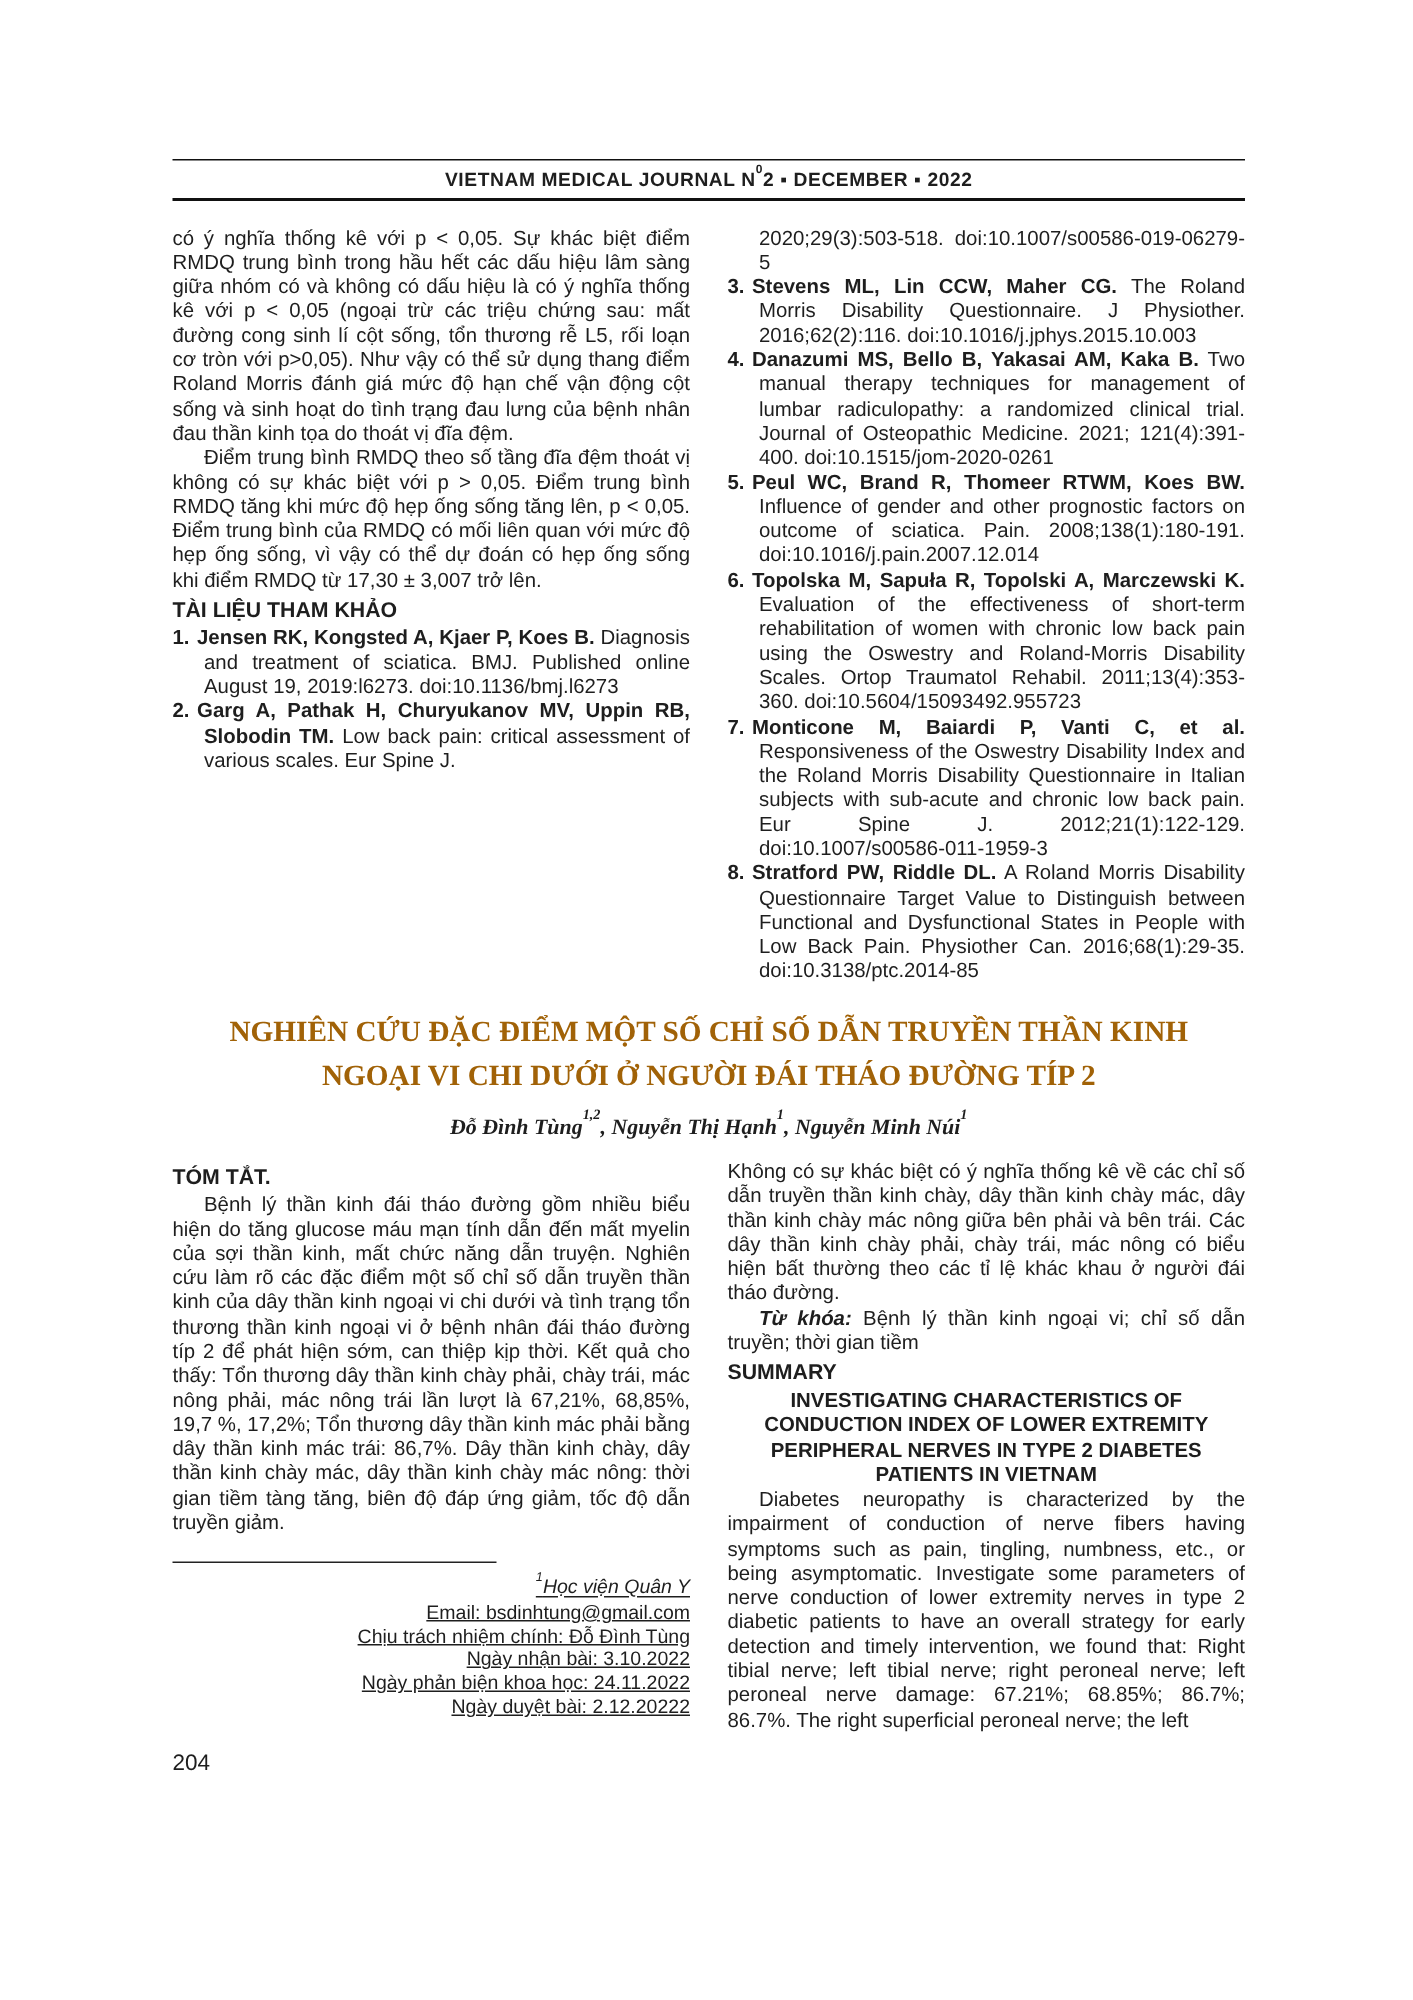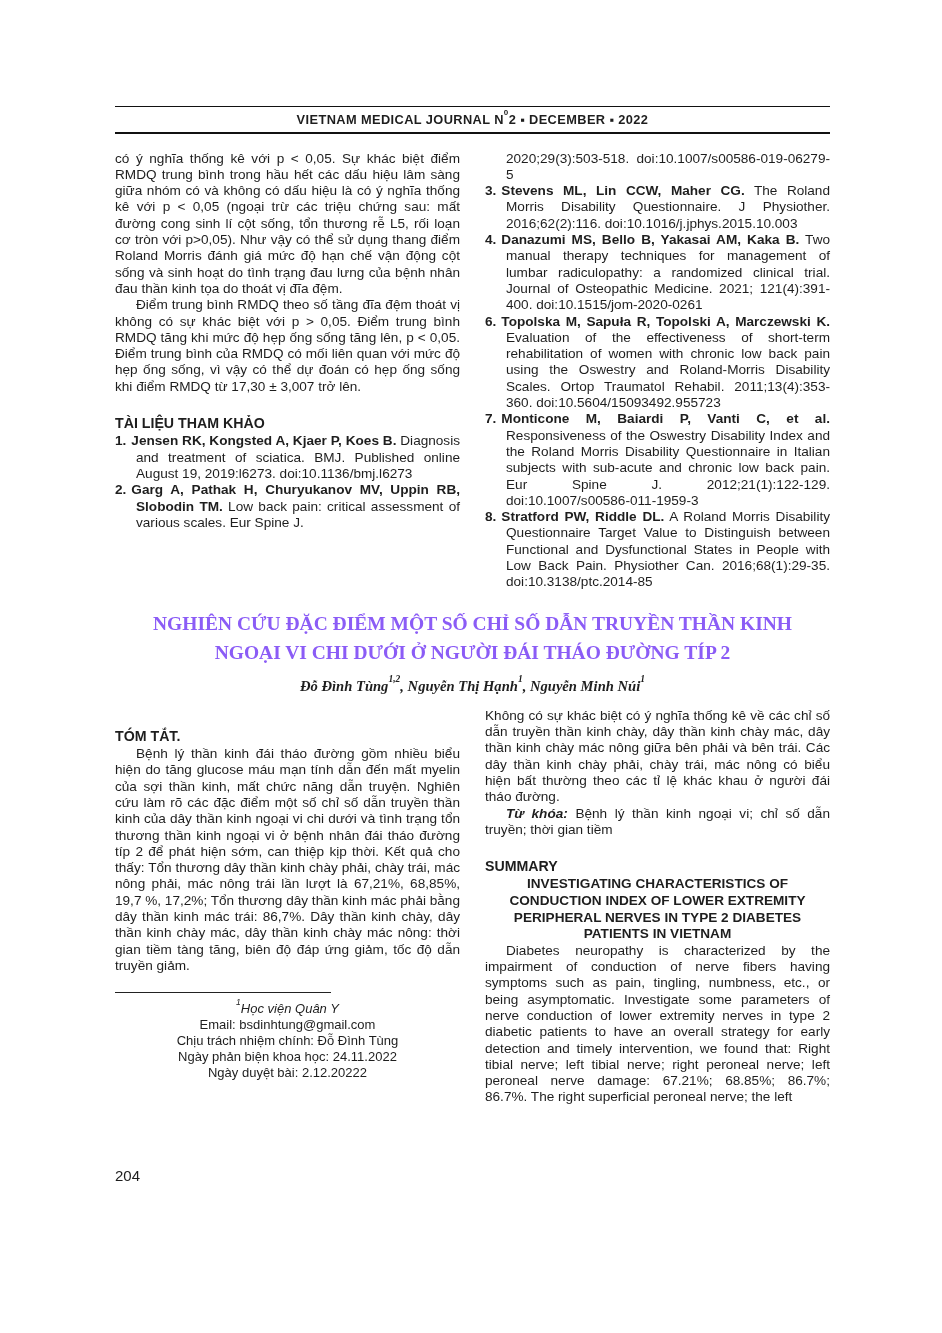--- a/index.html
+++ b/index.html
@@ -26,52 +26,53 @@
     margin-bottom:17px;
   }
   .pg-header sup { font-size:8px; position:relative; top:-4px; }
   .cols { display:flex; gap:25px; }
   .col { flex:0 0 345px; width:345px; text-align:justify; }
   .body-p { text-indent:21px; }
   .noindent { text-indent:0; }
   .sec-heading {
     font-weight:bold; font-size:14.2px;
     text-align:left; text-indent:0;
-    margin:20px 0 2px 0;
+    margin:4px 0 2px 0;
   }
   .ref { padding-left:21px; text-indent:-21px; }
   .ref b { font-weight:bold; }
   .ref .ref-num { margin-right:5px; }
   .ref-cont { padding-left:21px; text-align:justify; }
   .article-title {
     font-family:"Liberation Serif", serif;
     font-weight:bold;
     font-size:19.5px;
     line-height:29px;
     text-align:center;
     margin:18px 6px 8px 6px;
-    color:#8b5cf6;
+    color:#a16207;
   }
   .authors {
     text-align:center;
     font-family:"Liberation Serif", serif;
     font-weight:bold;
     font-style:italic;
     font-size:14.6px;
     margin-bottom:13px;
   }
   .authors sup { font-size:9.5px; position:relative; top:-4px; font-style:italic; }
   .summary-title { font-weight:bold; text-align:center; line-height:16.6px; }
   .keywords i, .keywords b { }
   .footnote {
     margin-top:18px;
     font-size:13px;
     line-height:15.9px;
-    text-align:center;
+    text-align:right;
     text-indent:0;
+    text-decoration:underline;
   }
   .footnote-rule { width:216px; border-top:1.4px solid #222; margin-bottom:5px; }
   .fn-line sup { font-size:8.5px; position:relative; top:-3px; }
   .fn-italic { font-style:italic; }
   .page-number { position:absolute; left:115px; top:1168px; font-size:15px; }
 </style>
 </head>
 <body>
 
 <div class="page">
@@ -85,40 +86,42 @@
       <p class="body-p noindent">có ý nghĩa thống kê với p &lt; 0,05. Sự khác biệt điểm RMDQ trung bình trong hầu hết các dấu hiệu lâm sàng giữa nhóm có và không có dấu hiệu là có ý nghĩa thống kê với p &lt; 0,05 (ngoại trừ các triệu chứng sau: mất đường cong sinh lí cột sống, tổn thương rễ L5, rối loạn cơ tròn với p&gt;0,05). Như vậy có thể sử dụng thang điểm Roland Morris đánh giá mức độ hạn chế vận động cột sống và sinh hoạt do tình trạng đau lưng của bệnh nhân đau thần kinh tọa do thoát vị đĩa đệm.</p>
       <p class="body-p">Điểm trung bình RMDQ theo số tầng đĩa đệm thoát vị không có sự khác biệt với p &gt; 0,05. Điểm trung bình RMDQ tăng khi mức độ hẹp ống sống tăng lên, p &lt; 0,05. Điểm trung bình của RMDQ có mối liên quan với mức độ hẹp ống sống, vì vậy có thể dự đoán có hẹp ống sống khi điểm RMDQ từ 17,30 ± 3,007 trở lên.</p>
       <div class="sec-heading">TÀI LIỆU THAM KHẢO</div>
       <p class="ref"><b class="ref-num">1.</b><b>Jensen RK, Kongsted A, Kjaer P, Koes B.</b> <span>Diagnosis and treatment of sciatica. BMJ. Published online August 19, 2019:l6273. doi:10.1136/bmj.l6273</span></p>
       <p class="ref"><b class="ref-num">2.</b><b>Garg A, Pathak H, Churyukanov MV, Uppin RB, Slobodin TM.</b> <span>Low back pain: critical assessment of various scales. Eur Spine J.</span></p>
     </div>
     <div class="col">
       <p class="ref-cont">2020;29(3):503-518. doi:10.1007/s00586-019-06279-5</p>
       <p class="ref"><b class="ref-num">3.</b><b>Stevens ML, Lin CCW, Maher CG.</b> <span>The Roland Morris Disability Questionnaire. J Physiother. 2016;62(2):116. doi:10.1016/j.jphys.2015.10.003</span></p>
       <p class="ref"><b class="ref-num">4.</b><b>Danazumi MS, Bello B, Yakasai AM, Kaka B.</b> <span>Two manual therapy techniques for management of lumbar radiculopathy: a randomized clinical trial. Journal of Osteopathic Medicine. 2021; 121(4):391-400. doi:10.1515/jom-2020-0261</span></p>
+      <p class="ref"><b class="ref-num">5.</b><b>Peul WC, Brand R, Thomeer RTWM, Koes BW.</b> <span>Influence of gender and other prognostic factors on outcome of sciatica. Pain. 2008;138(1):180-191. doi:10.1016/j.pain.2007.12.014</span></p>
       <p class="ref"><b class="ref-num">6.</b><b>Topolska M, Sapuła R, Topolski A, Marczewski K.</b> <span>Evaluation of the effectiveness of short-term rehabilitation of women with chronic low back pain using the Oswestry and Roland-Morris Disability Scales. Ortop Traumatol Rehabil. 2011;13(4):353-360. doi:10.5604/15093492.955723</span></p>
       <p class="ref"><b class="ref-num">7.</b><b>Monticone M, Baiardi P, Vanti C, et al.</b> <span>Responsiveness of the Oswestry Disability Index and the Roland Morris Disability Questionnaire in Italian subjects with sub-acute and chronic low back pain. Eur Spine J. 2012;21(1):122-129. doi:10.1007/s00586-011-1959-3</span></p>
       <p class="ref"><b class="ref-num">8.</b><b>Stratford PW, Riddle DL.</b> <span>A Roland Morris Disability Questionnaire Target Value to Distinguish between Functional and Dysfunctional States in People with Low Back Pain. Physiother Can. 2016;68(1):29-35. doi:10.3138/ptc.2014-85</span></p>
     </div>
   </div>
 
   <h1 class="article-title">NGHIÊN CỨU ĐẶC ĐIỂM MỘT SỐ CHỈ SỐ DẪN TRUYỀN THẦN KINH NGOẠI VI CHI DƯỚI Ở NGƯỜI ĐÁI THÁO ĐƯỜNG TÍP 2</h1>
 
   <div class="authors"><span><span>Đỗ Đình Tùng</span><sup>1,2</sup></span><span><span>, Nguyễn Thị Hạnh</span><sup>1</sup></span><span><span>, Nguyễn Minh Núi</span><sup>1</sup></span></div>
 
   <div class="cols">
     <div class="col">
       <div class="sec-heading">TÓM TẮT.</div>
       <p class="body-p">Bệnh lý thần kinh đái tháo đường gồm nhiều biểu hiện do tăng glucose máu mạn tính dẫn đến mất myelin của sợi thần kinh, mất chức năng dẫn truyện. Nghiên cứu làm rõ các đặc điểm một số chỉ số dẫn truyền thần kinh của dây thần kinh ngoại vi chi dưới và tình trạng tổn thương thần kinh ngoại vi ở bệnh nhân đái tháo đường típ 2 để phát hiện sớm, can thiệp kịp thời. Kết quả cho thấy: Tổn thương dây thần kinh chày phải, chày trái, mác nông phải, mác nông trái lần lượt là 67,21%, 68,85%, 19,7 %, 17,2%; Tổn thương dây thần kinh mác phải bằng dây thần kinh mác trái: 86,7%. Dây thần kinh chày, dây thần kinh chày mác, dây thần kinh chày mác nông: thời gian tiềm tàng tăng, biên độ đáp ứng giảm, tốc độ dẫn truyền giảm.</p>
 
       <div class="footnote">
         <div class="footnote-rule"></div>
         <div class="fn-line fn-italic"><sup>1</sup><span>Học viện Quân Y</span></div>
         <div class="fn-line">Email: bsdinhtung@gmail.com</div>
         <div class="fn-line">Chịu trách nhiệm chính: Đỗ Đình Tùng</div>
+        <div class="fn-line">Ngày nhận bài: 3.10.2022</div>
         <div class="fn-line">Ngày phản biện khoa học: 24.11.2022</div>
         <div class="fn-line">Ngày duyệt bài: 2.12.20222</div>
       </div>
     </div>
 
     <div class="col">
       <p class="body-p noindent">Không có sự khác biệt có ý nghĩa thống kê về các chỉ số dẫn truyền thần kinh chày, dây thần kinh chày mác, dây thần kinh chày mác nông giữa bên phải và bên trái. Các dây thần kinh chày phải, chày trái, mác nông có biểu hiện bất thường theo các tỉ lệ khác khau ở người đái tháo đường.</p>
       <p class="body-p keywords"><b><i>Từ khóa:</i></b> <span>Bệnh lý thần kinh ngoại vi; chỉ số dẫn truyền; thời gian tiềm</span></p>
       <div class="sec-heading">SUMMARY</div>
       <div class="summary-title">INVESTIGATING CHARACTERISTICS OF CONDUCTION INDEX OF LOWER EXTREMITY PERIPHERAL NERVES IN TYPE 2 DIABETES PATIENTS IN VIETNAM</div>

